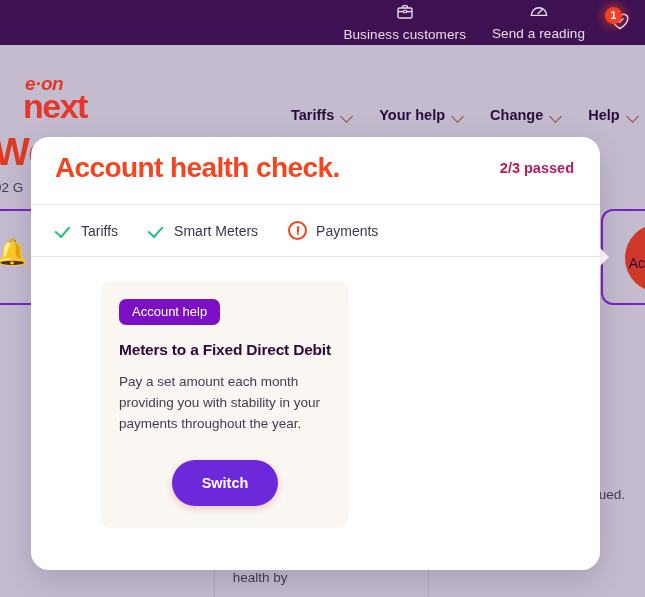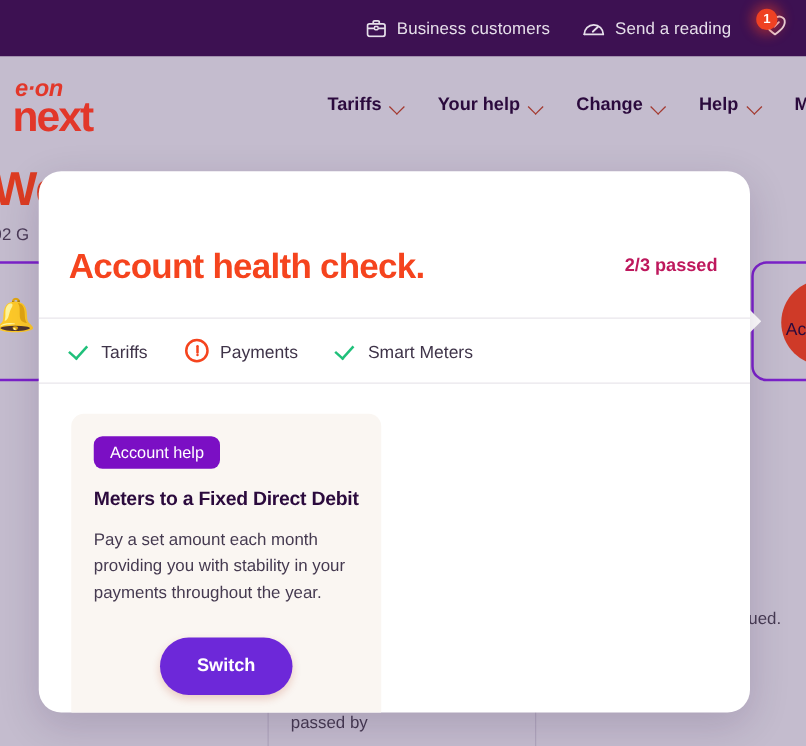--- a/index.html
+++ b/index.html
@@ -34,20 +34,21 @@
     gap: 26px;
   }
   .util-link {
     display: flex;
     align-items: center;
     gap: 8px;
     color: #e6dfea;
     font-size: 13.5px;
     letter-spacing: .1px;
     white-space: nowrap;
+    flex-direction: column;
   }
   .util-link svg { display: block; }
 
   .fav-wrap {
     position: relative;
     width: 26px;
     height: 26px;
     display: flex;
     align-items: center;
     justify-content: center;
@@ -68,23 +69,24 @@
     align-items: center;
     justify-content: center;
     box-shadow: 0 0 9px 4px rgba(239,65,35,.45);
     z-index: 2;
   }
 
   
   .main-nav {
     height: 78px;
     display: flex;
-    align-items: center;
-    padding: 0 0 0 10px;
-    position: relative;
+    align-items: flex-end;
+    padding: 0 0 0 23px;
+    position: relative;
+    gap: 16px;
   }
   .logo {
     width: 96px;
     flex: 0 0 96px;
     line-height: 1;
     padding-top: 4px;
   }
   .logo .eon {
     font-size: 19px;
     font-weight: bold;
@@ -253,27 +255,26 @@
     left: 31px;
     top: 137px;
     width: 569px;
     height: 433px;
     background: #ffffff;
     border-radius: 18px;
     box-shadow: 0 10px 32px rgba(40,12,60,.16);
     overflow: hidden;
   }
   .modal-header {
-    height: 78px;
+    height: 68px;
     padding: 0 24px 5px 24px;
     display: flex;
     align-items: center;
     justify-content: space-between;
     border-bottom: 1px solid #e9e6ec;
-    margin-top: 40px;
   }
   .modal-title {
     font-size: 28px;
     font-weight: bold;
     color: #f5441e;
     letter-spacing: -.6px;
   }
   .modal-score {
     font-size: 14.5px;
     font-weight: bold;
@@ -333,20 +334,21 @@
     content:"";
     position:absolute;
     bottom:3px;
     width:2px; height:2px;
     background:#f5441e;
     border-radius:50%;
   }
 
   .modal-body {
     padding: 24px 24px 0 26px;
+    margin-left: 44px;
   }
   .help-card {
     width: 248px;
     background: #faf6f2;
     border-radius: 10px;
     padding: 18px 18px 22px 18px;
   }
   .badge {
     display: inline-block;
     background: #7b0fc4;
@@ -473,21 +475,21 @@
     </div>
   </div>
 
   <div class="panel-row">
     <div class="panel">
       <h4></h4>
       <p></p>
     </div>
     <div class="panel mid">
       <h4></h4>
-      <p>passed by</p>
+      <p>health by</p>
     </div>
     <div class="panel right">
       <h4>xt paym</h4>
       <p>payme
 ment is
 s after
 issued.</p>
     </div>
   </div>
 </div>
@@ -499,26 +501,26 @@
       <div class="modal-title">Account health check.</div>
       <div class="modal-score">2/3 passed</div>
     </div>
 
     <div class="status-row">
       <div class="status-item">
         <span class="tick"></span>
         <span>Tariffs</span>
       </div>
       <div class="status-item">
+        <span class="tick"></span>
+        <span>Smart Meters</span>
+      </div>
+      <div class="status-item">
         <span class="warn"></span>
         <span>Payments</span>
-      </div>
-      <div class="status-item">
-        <span class="tick"></span>
-        <span>Smart Meters</span>
       </div>
     </div>
 
     <div class="modal-body">
       <div class="help-card">
         <span class="badge">Account help</span>
         <div class="help-title">Meters to a Fixed Direct Debit</div>
         <div class="help-text">Pay a set amount each month providing you with stability in your payments throughout the year.</div>
         <div class="switch-wrap">
           <button class="switch-btn">Switch</button>

